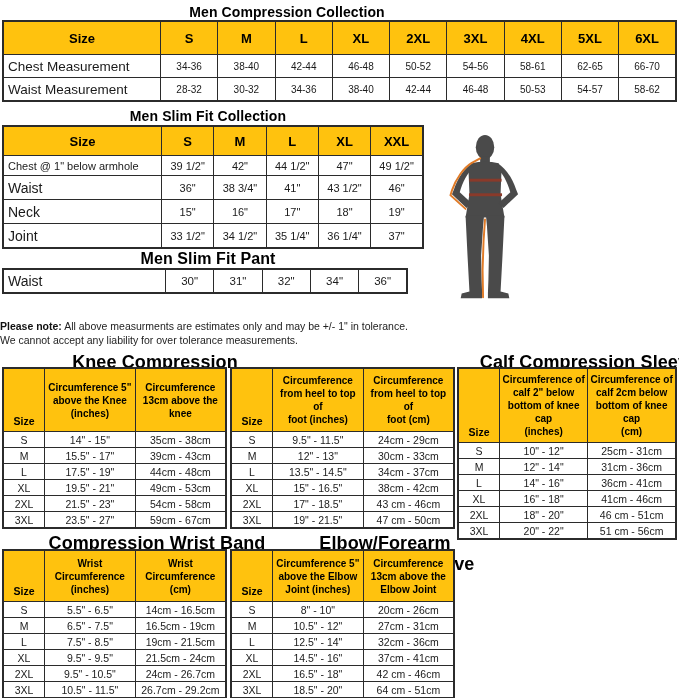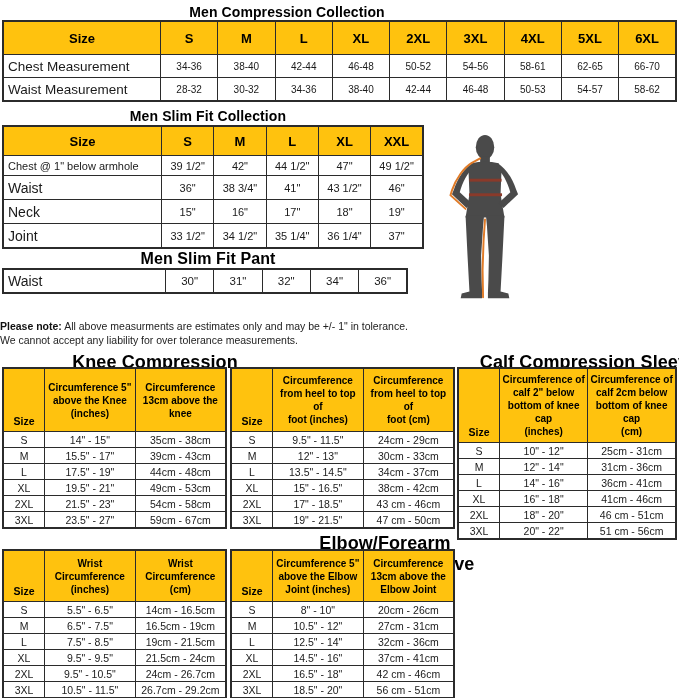--- a/index.html
+++ b/index.html
@@ -320,20 +320,21 @@
           <td>46 cm - 51cm</td>
         </tr>
         <tr>
           <td>3XL</td>
           <td>20" - 22"</td>
           <td>51 cm - 56cm</td>
         </tr>
       </tbody>
     </table>
 
+  <div class="title title-sm title-wrist">Compression Wrist Band</div>
   <table class="grid small sm2 wrist">
       <thead>
         <tr>
           <th>Size</th>
           <th>Wrist
 Circumference
 (inches)</th>
           <th>Wrist
 Circumference
 (cm)</th>
@@ -408,21 +409,21 @@
           <td>37cm - 41cm</td>
         </tr>
         <tr>
           <td>2XL</td>
           <td>16.5" - 18"</td>
           <td>42 cm - 46cm</td>
         </tr>
         <tr>
           <td>3XL</td>
           <td>18.5" - 20"</td>
-          <td>56 cm - 51cm</td>
+          <td>64 cm - 51cm</td>
         </tr>
       </tbody>
     </table>
 
   <svg class="figure" viewBox="0 0 95 180">
     <ellipse cx="47" cy="13.5" rx="9.5" ry="12.5" fill="#4a4a4a"></ellipse>
     <rect x="42" y="23" width="10" height="9" fill="#4a4a4a"></rect>
     <path d="M33,30 Q47,27 61,30 L64,37 L63,62 L67,86 L27,86 L31,62 L30,37 Z" fill="#4a4a4a"></path>
     <path d="M34,30 C26,35 19,45 15,57 L13,62 L28,76 L33,71 L21,60 C24,49 29,40 35,35 Z" fill="#4a4a4a"></path>
     <path d="M60,30 C68,35 75,45 79,57 L81,62 L66,76 L61,71 L73,60 C70,49 65,40 59,35 Z" fill="#4a4a4a"></path>

